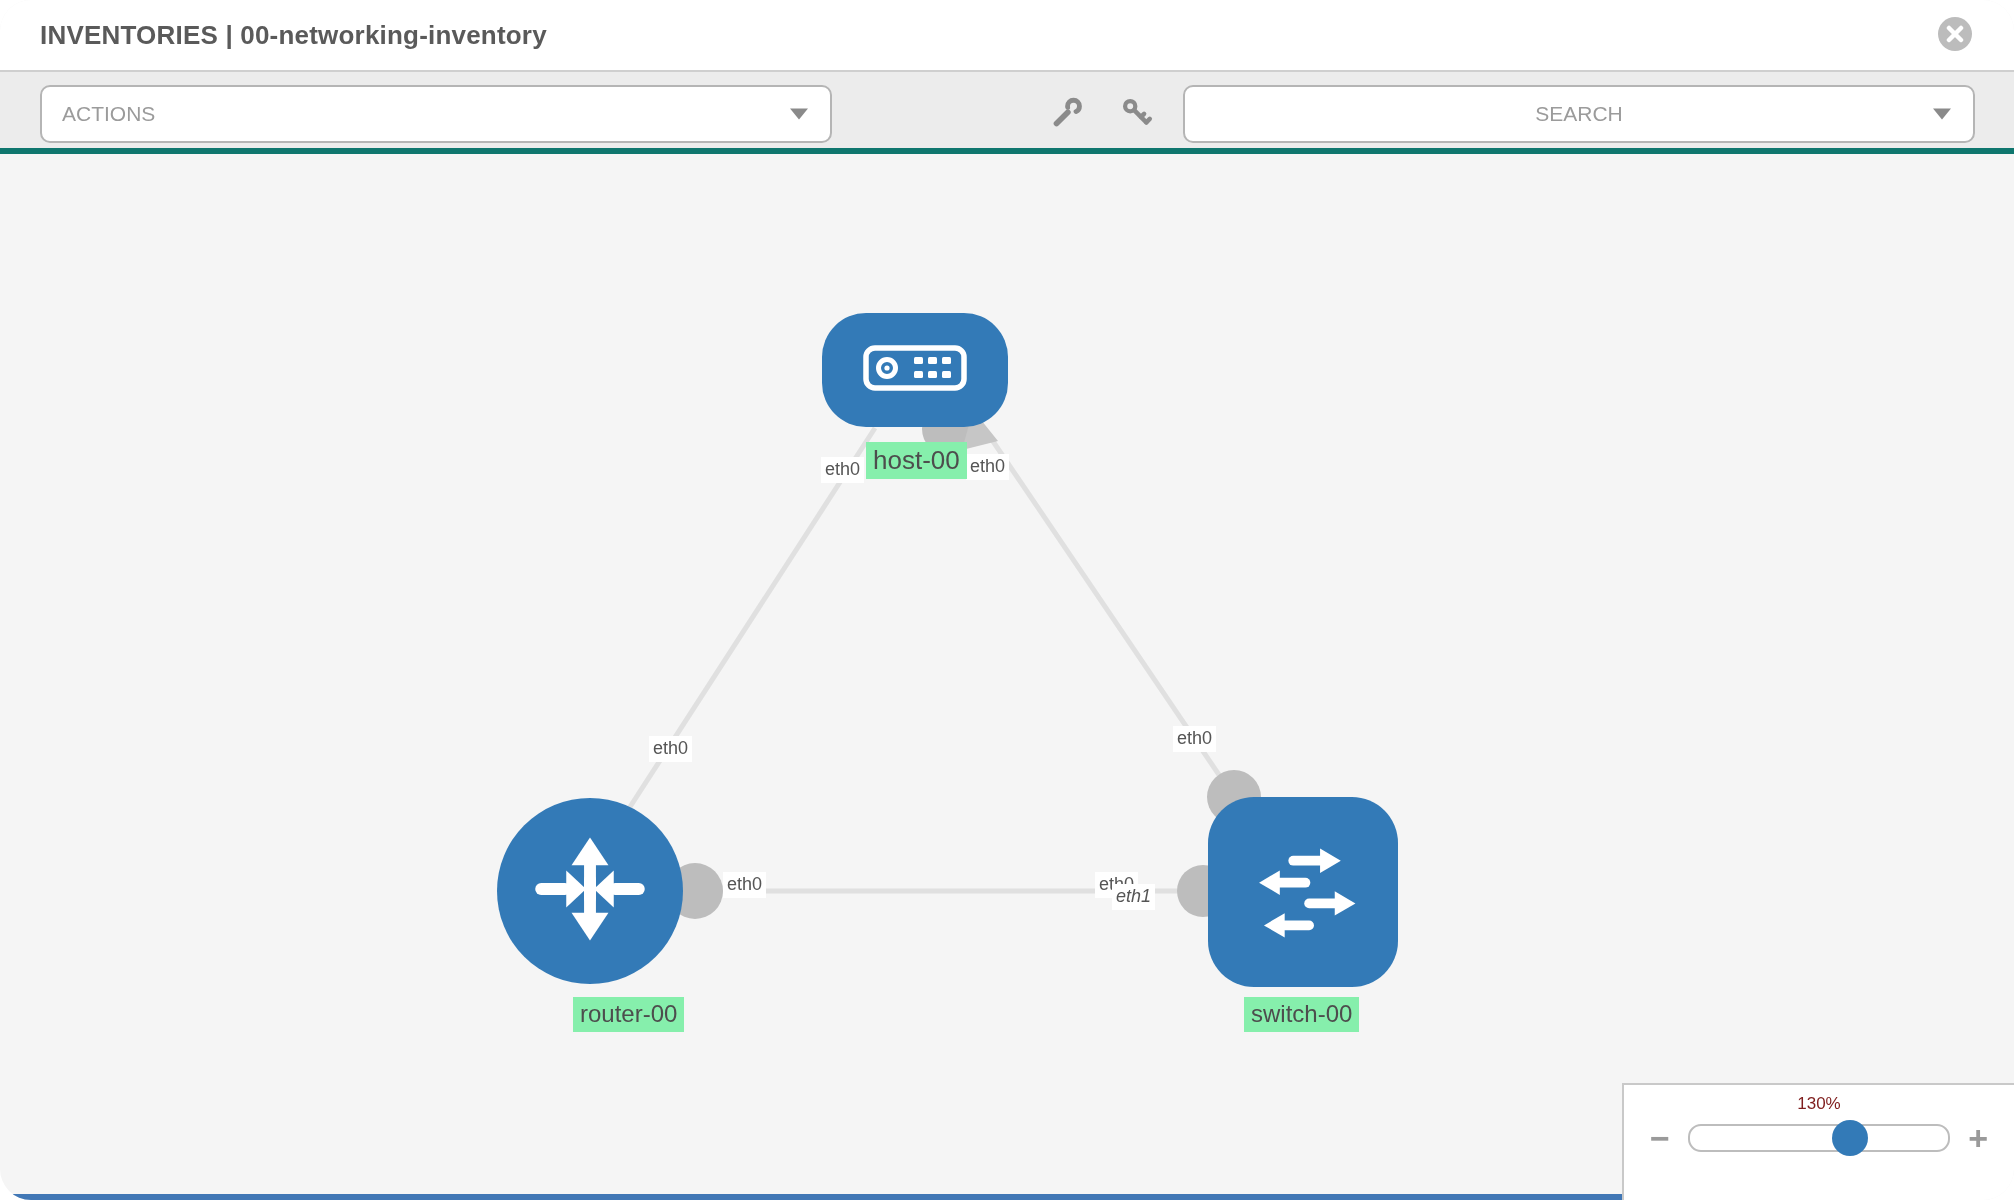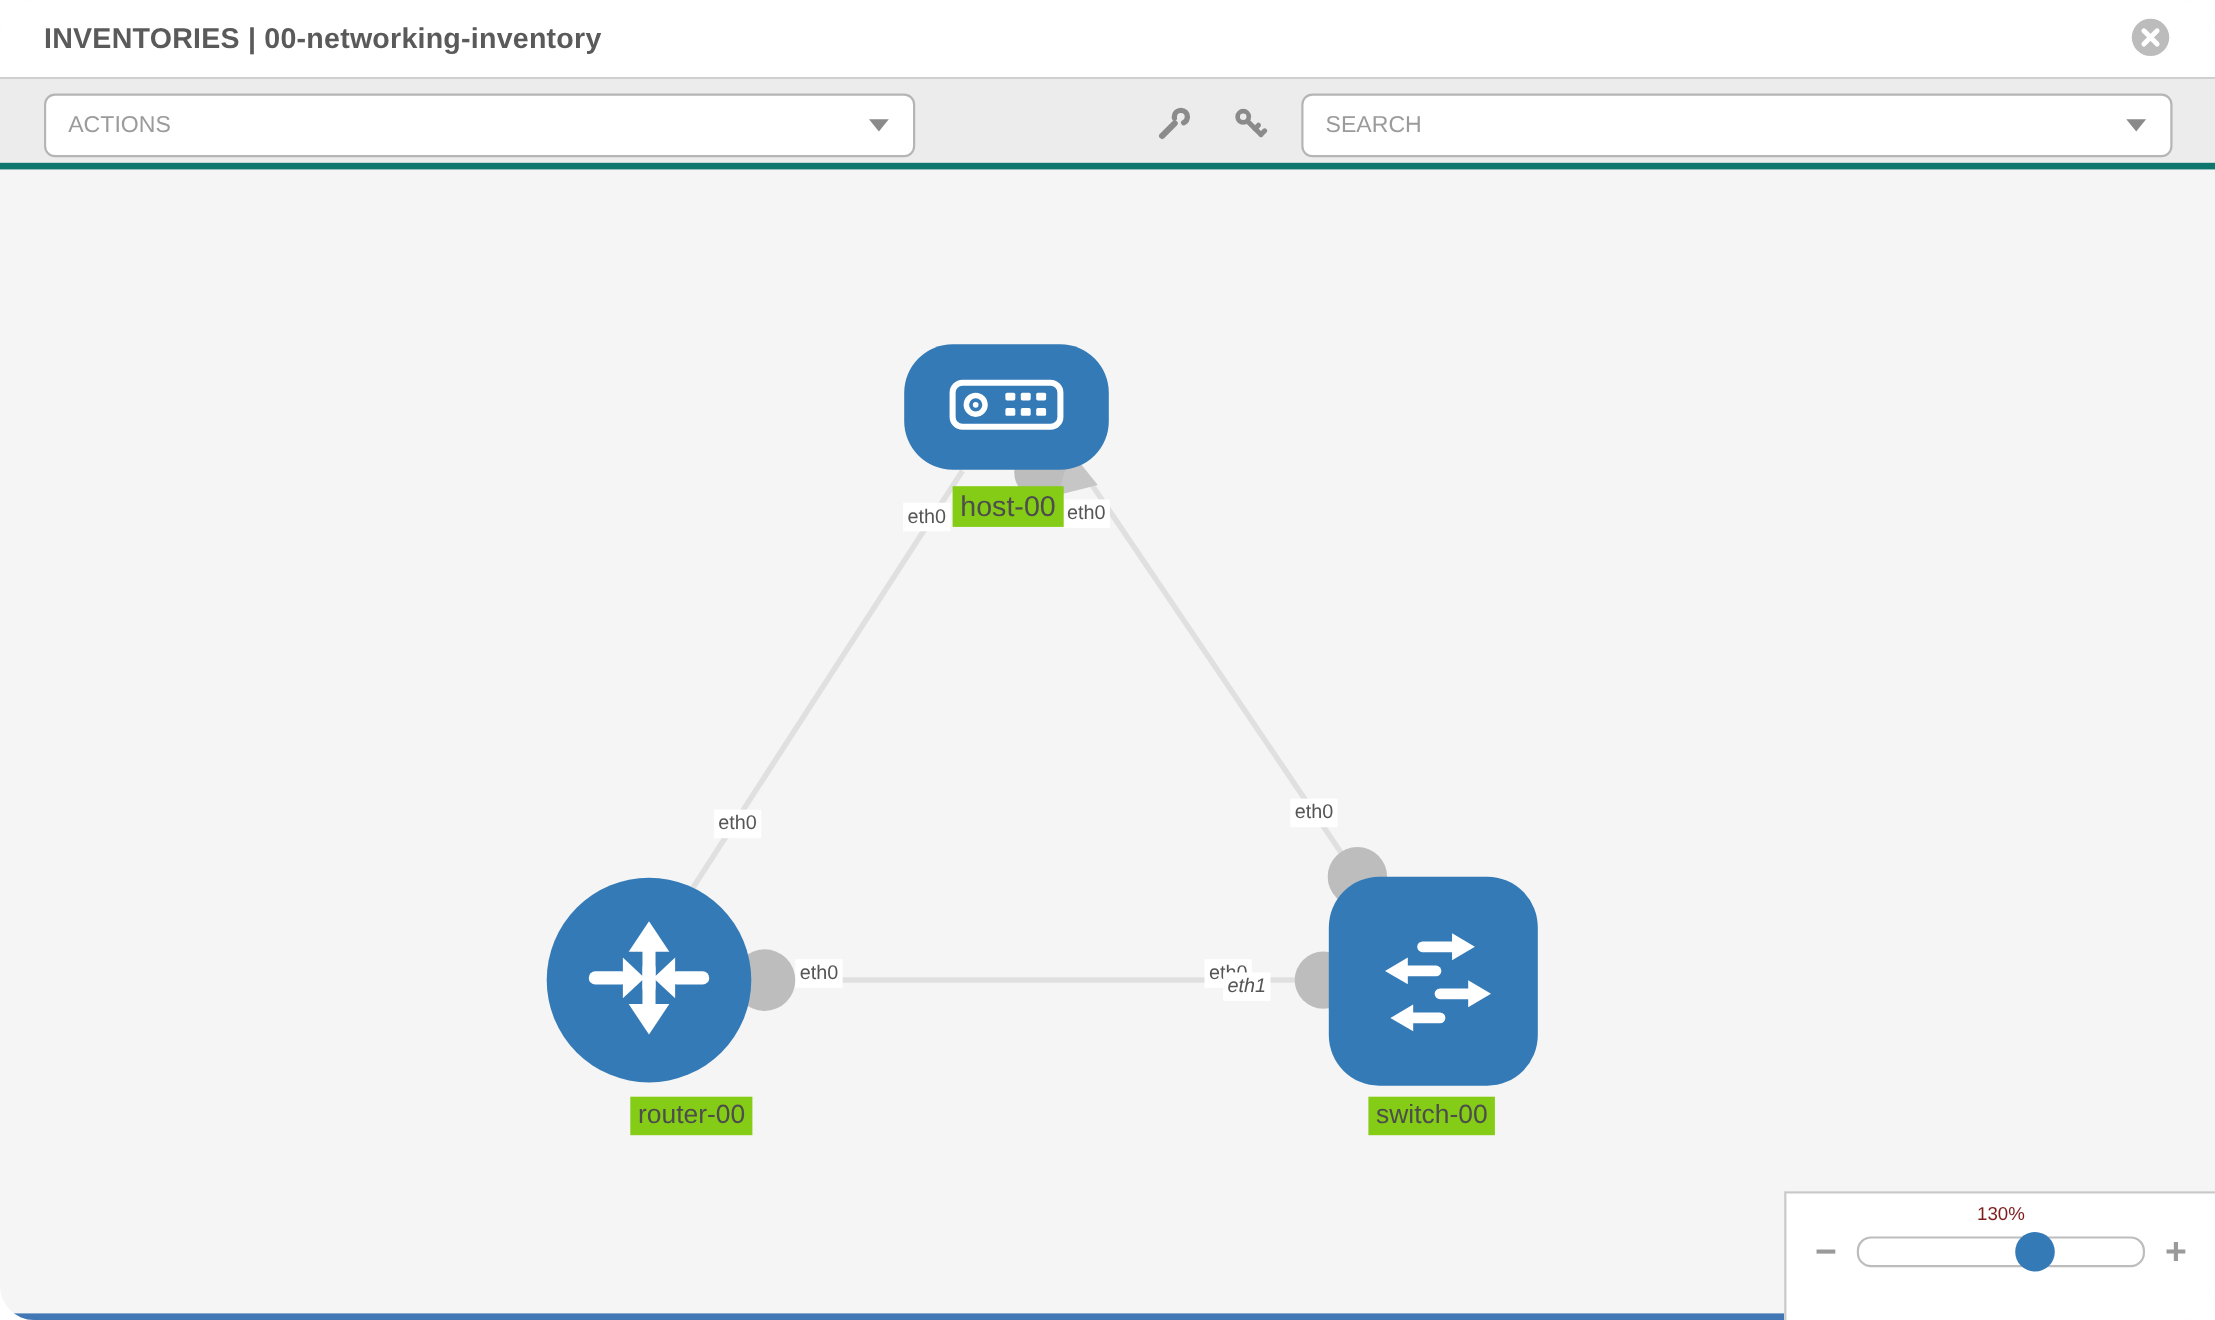--- a/index.html
+++ b/index.html
@@ -30,39 +30,39 @@
     position:absolute;top:13px;height:58px;background:#fff;
     border:2px solid #b5b5b5;border-radius:10px;box-sizing:border-box;
     display:flex;align-items:center;padding:0 20px;cursor:pointer;
   }
   .select-box .sel-label{font-size:21px;color:#9b9b9b;}
   .caret{
     width:0;height:0;border-left:9px solid transparent;border-right:9px solid transparent;
     border-top:11px solid #8a8a8a;position:absolute;right:22px;top:50%;transform:translateY(-50%);
   }
   .actions-box{left:40px;width:792px;}
-  .search-box{left:1183px;width:792px;}
+  .search-box{left:1183px;width:792px;justify-content:center;}
   .tool-icon{
     position:absolute;top:16px;width:50px;height:50px;border:none;background:transparent;
     cursor:pointer;padding:0;
   }
   .tool-icon svg{display:block;margin:0 auto;}
   .wrench-btn{left:1042px;}
   .key-btn{left:1112px;}
   .linksvg{position:absolute;top:0;left:0;z-index:1;pointer-events:none;}
   .node{position:absolute;z-index:2;background:#337ab7;display:flex;align-items:center;justify-content:center;cursor:pointer;}
   .node-host{left:822px;top:313px;width:186px;height:114px;border-radius:44px;}
   .node-router{left:497px;top:798px;width:186px;height:186px;border-radius:50%;}
   .node-switch{left:1208px;top:797px;width:190px;height:190px;border-radius:46px;}
   .iflabel{
     position:absolute;z-index:3;background:#fff;color:#555;font-size:18px;
     padding:2px 4px;line-height:1.2;white-space:nowrap;text-align:center;
   }
   .nodelabel{
-    position:absolute;z-index:4;background:#84cc16;color:#4d4d4d;font-size:24px;
+    position:absolute;z-index:4;background:#86efac;color:#4d4d4d;font-size:24px;
     padding:3px 7px;line-height:1.2;white-space:nowrap;
   }
   .lbl-host{left:866px;top:442px;font-size:26px;}
   .lbl-router{left:530px;top:997px;margin-left:43px;}
   .lbl-switch{left:1244px;top:997px;}
   .if-host-left{left:821px;top:457px;}
   .if-host-right{left:966px;top:454px;}
   .if-router-top{left:649px;top:736px;}
   .if-router-right{left:723px;top:872px;}
   .if-switch-top{left:1173px;top:726px;}

